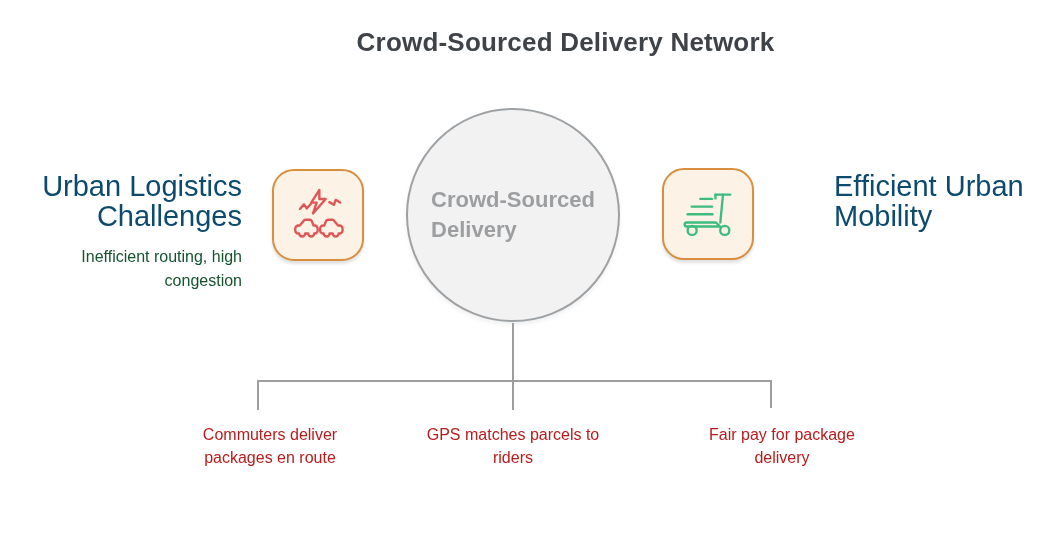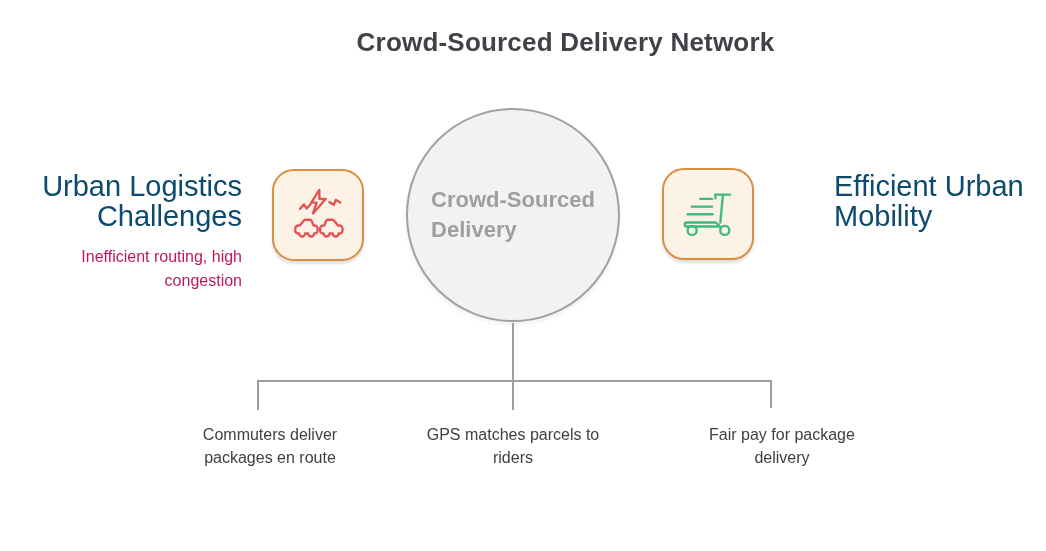--- a/index.html
+++ b/index.html
@@ -29,32 +29,32 @@
     display:flex;align-items:center;justify-content:center;
     box-shadow:0 3px 3px rgba(0,0,0,.12);
   }
   .icon-box.left{left:272px;top:169px;}
   .icon-box.right{left:662px;top:168px;}
   
   .node-text{position:absolute;top:171px;}
   .node-text.left{left:8px;width:234px;text-align:right;}
   .node-text.right{left:786px;width:210px;text-align:left;margin-left:48px;}
   .node-title{font-size:29px;line-height:30px;color:#0c4a6e;}
-  .node-sub{margin-top:14px;font-size:16px;line-height:24px;color:#be185d;}
+  .node-sub{margin-top:14px;font-size:16px;line-height:24px;color:#14532d;}
   
   .line{position:absolute;background:#9e9e9e;}
   .stem{left:512px;top:323px;width:2px;height:58px;}
   .horiz{left:257px;top:380px;width:515px;height:2px;}
   .drop-left{left:257px;top:381px;width:2px;height:29px;}
   .drop-center{left:512px;top:381px;width:2px;height:29px;}
   .drop-right{left:770px;top:381px;width:2px;height:27px;}
   
   .branch-label{
     position:absolute;top:423px;width:220px;text-align:center;
-    font-size:16px;line-height:23px;color:#404040;
+    font-size:16px;line-height:23px;color:#b91c1c;
   }
   .branch-label.b0{left:160px;}
   .branch-label.b1{left:403px;}
   .branch-label.b2{left:672px;}
 </style>
 </head>
 <body>
 
 <div class="canvas">
 

